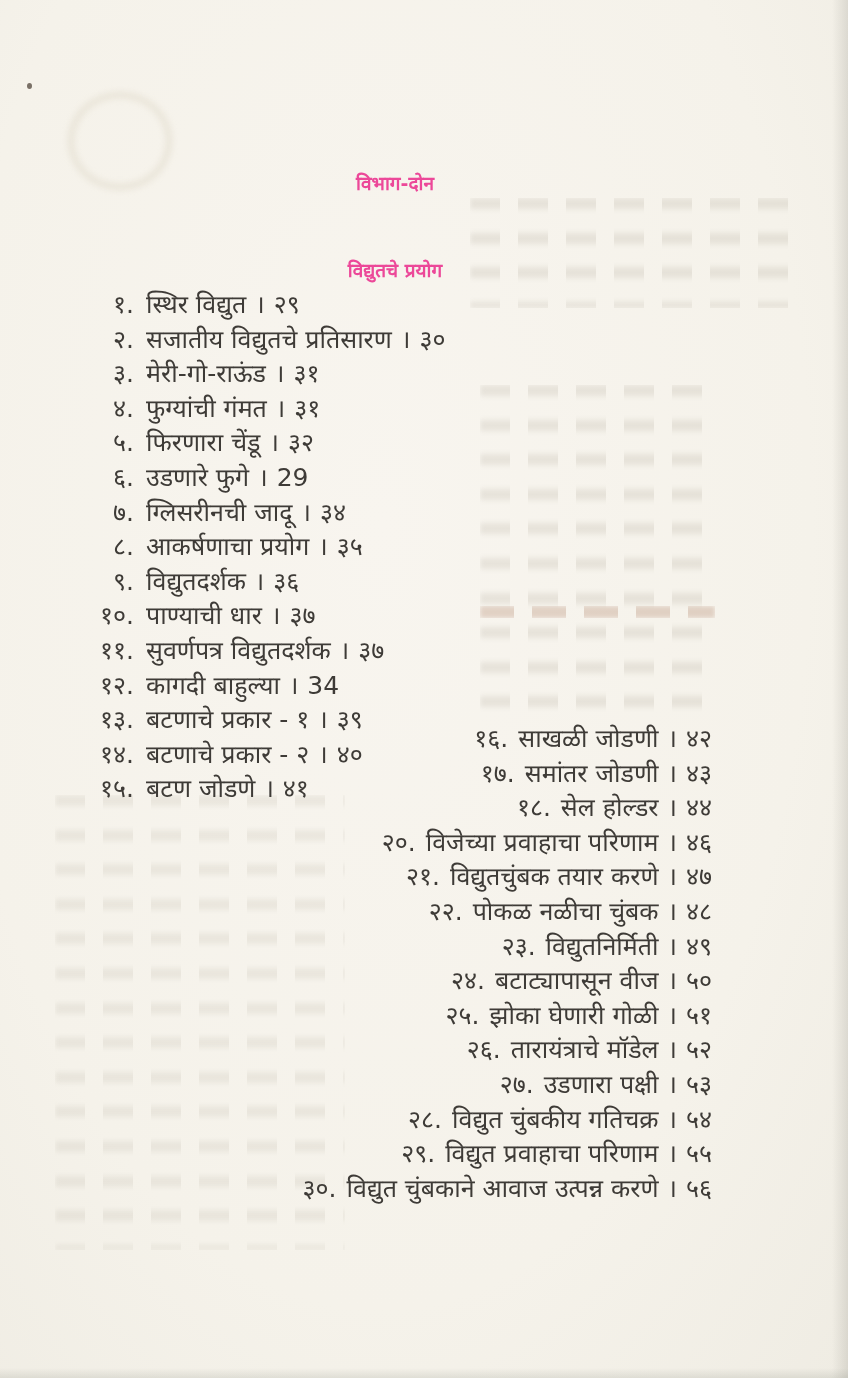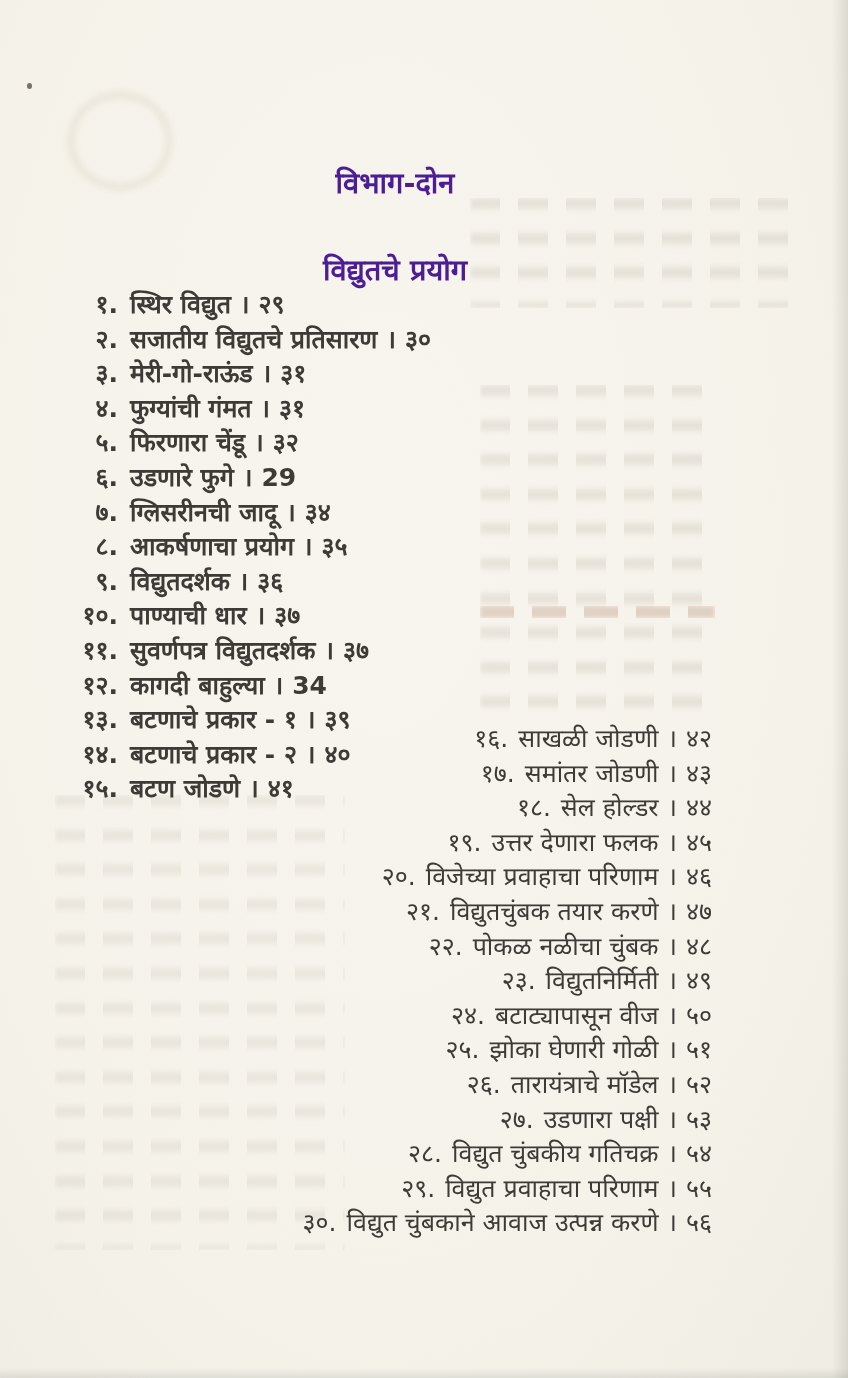--- a/index.html
+++ b/index.html
@@ -8,34 +8,34 @@
     position: relative;
     overflow: hidden;
     background: radial-gradient(ellipse at 45% 38%, #f8f5ef 0%, #f5f2ea 65%, #efece3 100%);
     font-family: "DejaVu Sans", sans-serif;
     color: #3e3b37;
   }
   .page-title, .page-subtitle {
     position: absolute; left: 72px; width: 646px;
     text-align: center;
     font-weight: bold;
-    color: #4c1d95;
-    font-size: 29px;
+    color: #ec4899;
+    font-size: 19px;
     line-height: 36px;
     white-space: nowrap;
   }
   .page-title    { top: 165px; }
   .page-subtitle { top: 218px; margin-top: 34px; }
 
   .toc-list { position: absolute; }
   .toc-row  { height: 34.6px; line-height: 34.6px; font-size: 25px; white-space: nowrap; }
   .toc-num   { display: inline-block; }
   .toc-sep   { margin: 0 9px; }
 
-  .toc-left  { left: 72px; top: 288px; font-weight: bold; }
+  .toc-left  { left: 88px; top: 288px; }
   .toc-left .toc-num { width: 46px; text-align: right; margin-right: 12px; }
 
   .toc-right { right: 136px; top: 722px; text-align: right; }
   .toc-right .toc-num { width: auto; margin-right: 10px; }
 
   
   .ghost {
     position: absolute;
     background: repeating-linear-gradient(to bottom, rgba(142,132,114,.30) 0 11px, rgba(142,132,114,0) 11px 34.6px);
     -webkit-mask-image: repeating-linear-gradient(90deg, #000 0 30px, transparent 30px 48px);
@@ -101,21 +101,20 @@
     <div class="toc-row"><span class="toc-num">११.</span><span class="toc-label">सुवर्णपत्र विद्युतदर्शक</span><span class="toc-sep">।</span><span class="toc-page">३७</span></div>
     <div class="toc-row"><span class="toc-num">१२.</span><span class="toc-label">कागदी बाहुल्या</span><span class="toc-sep">।</span><span class="toc-page">34</span></div>
     <div class="toc-row"><span class="toc-num">१३.</span><span class="toc-label">बटणाचे प्रकार - १</span><span class="toc-sep">।</span><span class="toc-page">३९</span></div>
     <div class="toc-row"><span class="toc-num">१४.</span><span class="toc-label">बटणाचे प्रकार - २</span><span class="toc-sep">।</span><span class="toc-page">४०</span></div>
     <div class="toc-row"><span class="toc-num">१५.</span><span class="toc-label">बटण जोडणे</span><span class="toc-sep">।</span><span class="toc-page">४१</span></div>
   </div>
 <div class="toc-list toc-right">
     <div class="toc-row"><span class="toc-num">१६.</span><span class="toc-label">साखळी जोडणी</span><span class="toc-sep">।</span><span class="toc-page">४२</span></div>
     <div class="toc-row"><span class="toc-num">१७.</span><span class="toc-label">समांतर जोडणी</span><span class="toc-sep">।</span><span class="toc-page">४३</span></div>
     <div class="toc-row"><span class="toc-num">१८.</span><span class="toc-label">सेल होल्डर</span><span class="toc-sep">।</span><span class="toc-page">४४</span></div>
-    <div class="toc-row"><span class="toc-num">१९.</span><span class="toc-label">उत्तर देणारा फलक</span><span class="toc-sep">।</span><span class="toc-page">४५</span></div>
     <div class="toc-row"><span class="toc-num">२०.</span><span class="toc-label">विजेच्या प्रवाहाचा परिणाम</span><span class="toc-sep">।</span><span class="toc-page">४६</span></div>
     <div class="toc-row"><span class="toc-num">२१.</span><span class="toc-label">विद्युतचुंबक तयार करणे</span><span class="toc-sep">।</span><span class="toc-page">४७</span></div>
     <div class="toc-row"><span class="toc-num">२२.</span><span class="toc-label">पोकळ नळीचा चुंबक</span><span class="toc-sep">।</span><span class="toc-page">४८</span></div>
     <div class="toc-row"><span class="toc-num">२३.</span><span class="toc-label">विद्युतनिर्मिती</span><span class="toc-sep">।</span><span class="toc-page">४९</span></div>
     <div class="toc-row"><span class="toc-num">२४.</span><span class="toc-label">बटाट्यापासून वीज</span><span class="toc-sep">।</span><span class="toc-page">५०</span></div>
     <div class="toc-row"><span class="toc-num">२५.</span><span class="toc-label">झोका घेणारी गोळी</span><span class="toc-sep">।</span><span class="toc-page">५१</span></div>
     <div class="toc-row"><span class="toc-num">२६.</span><span class="toc-label">तारायंत्राचे मॉडेल</span><span class="toc-sep">।</span><span class="toc-page">५२</span></div>
     <div class="toc-row"><span class="toc-num">२७.</span><span class="toc-label">उडणारा पक्षी</span><span class="toc-sep">।</span><span class="toc-page">५३</span></div>
     <div class="toc-row"><span class="toc-num">२८.</span><span class="toc-label">विद्युत चुंबकीय गतिचक्र</span><span class="toc-sep">।</span><span class="toc-page">५४</span></div>
     <div class="toc-row"><span class="toc-num">२९.</span><span class="toc-label">विद्युत प्रवाहाचा परिणाम</span><span class="toc-sep">।</span><span class="toc-page">५५</span></div>

